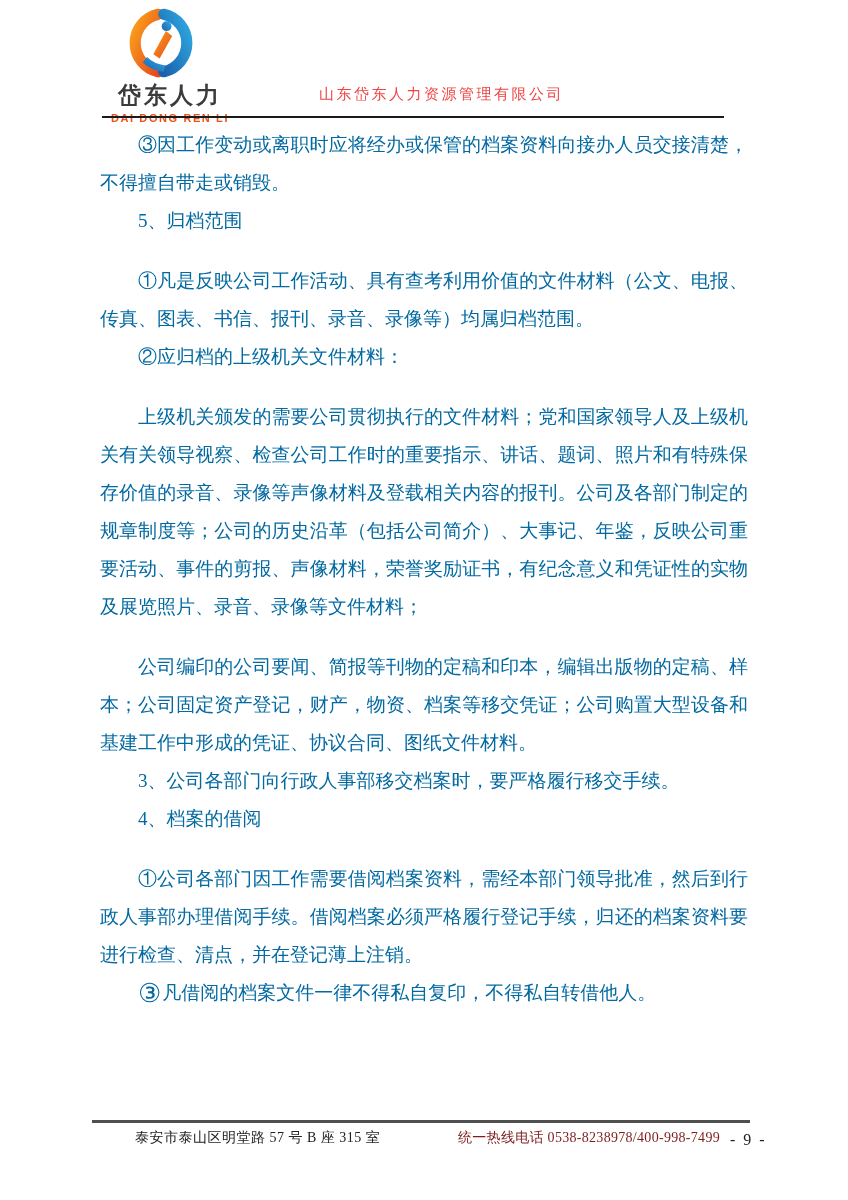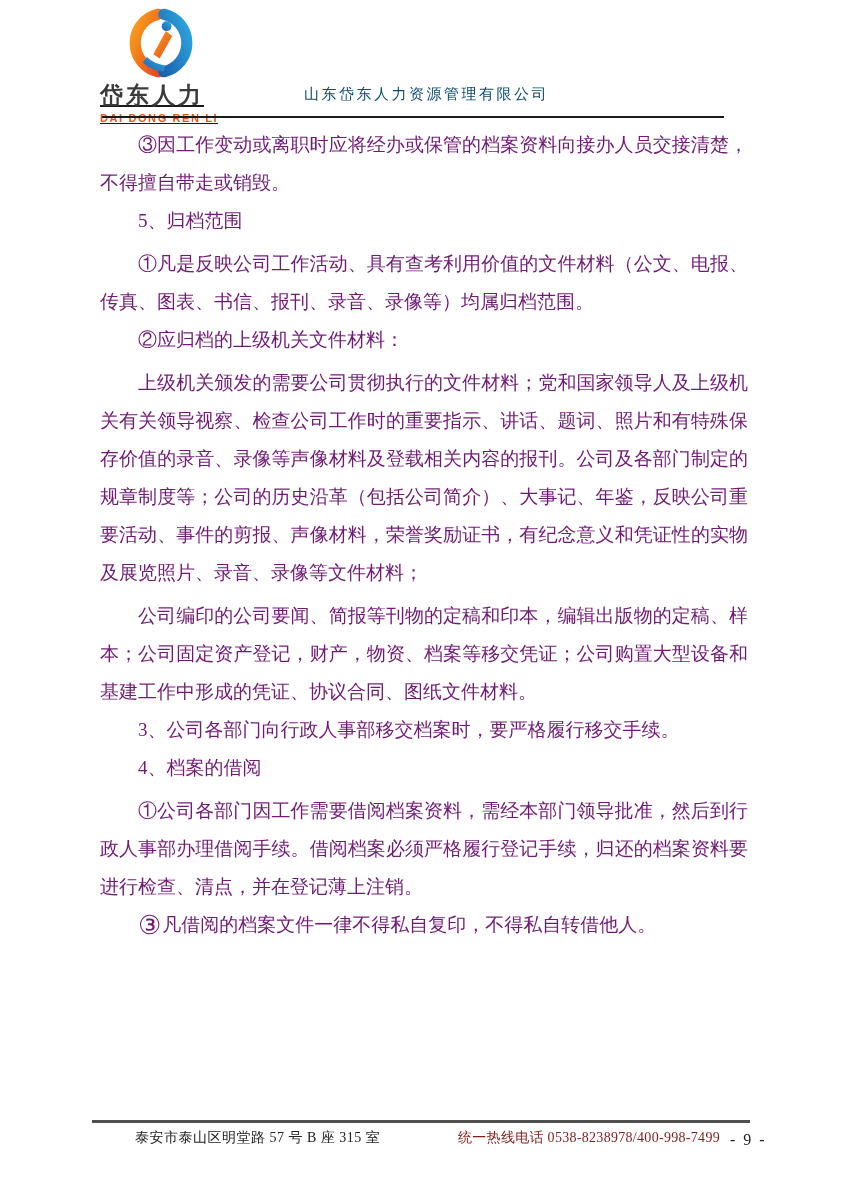--- a/index.html
+++ b/index.html
@@ -14,22 +14,21 @@
     color: #1a1a1a;
     overflow: hidden;
   }
 
   
   .logo-block {
     position: absolute;
     left: 100px;
     top: 8px;
     width: 140px;
-    text-align: left;
-    text-decoration: underline;
+    text-align: center;
   }
   .logo-mark {
     display: block;
     margin-left: 22px;
   }
   .logo-cn {
     margin-top: 2px;
     font-size: 23px;
     font-weight: 700;
     letter-spacing: 3px;
@@ -41,25 +40,25 @@
     margin-top: 1px;
     font-size: 11px;
     font-weight: 700;
     letter-spacing: 1.6px;
     color: #e8541d;
     font-family: "Liberation Sans", "DejaVu Sans", sans-serif;
     white-space: nowrap;
   }
   .company-name {
     position: absolute;
-    left: 304px;
+    left: 319px;
     top: 85px;
     font-size: 15px;
     letter-spacing: 2.5px;
-    color: #0c4a6e;
+    color: #ef4444;
     white-space: nowrap;
     font-family: Liberation Mono, monospace;
   }
   .header-rule {
     position: absolute;
     left: 102px;
     top: 116px;
     width: 622px;
     height: 2px;
     background: #1a1a1a;
@@ -67,26 +66,26 @@
 
   
   .doc-body {
     position: absolute;
     left: 100px;
     top: 126px;
     width: 648px;
     font-size: 19px;
     line-height: 38px;
     text-align: justify;
-    color: #701a75;
+    color: #0369a1;
   }
   .doc-body p {
     text-indent: 2em;
   }
-  .doc-body p.sp { margin-top: 5px; }
+  .doc-body p.sp { margin-top: 22px; }
   .big-marker {
     font-size: 26px;
     line-height: 1;
     vertical-align: -3px;
     letter-spacing: 1px;
   }
 
   
   .footer-rule {
     position: absolute;

